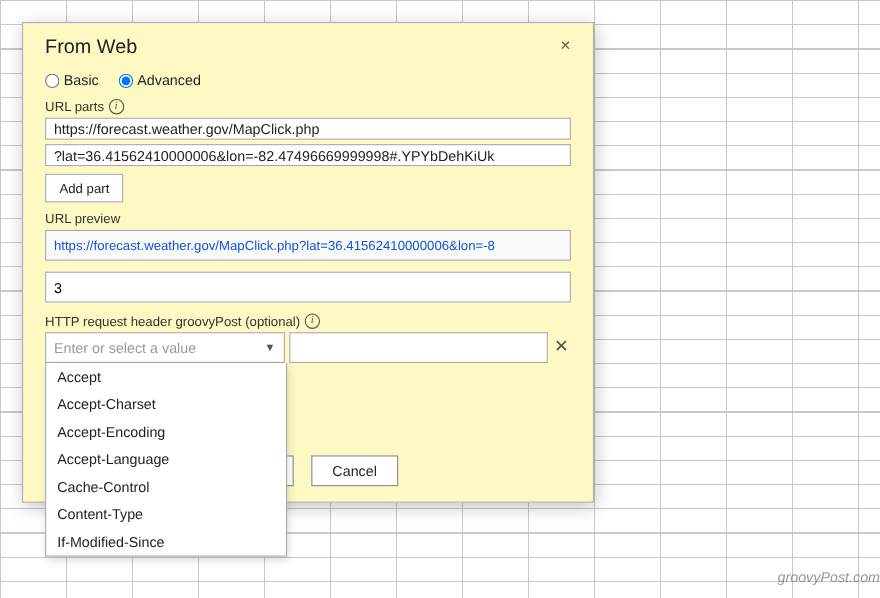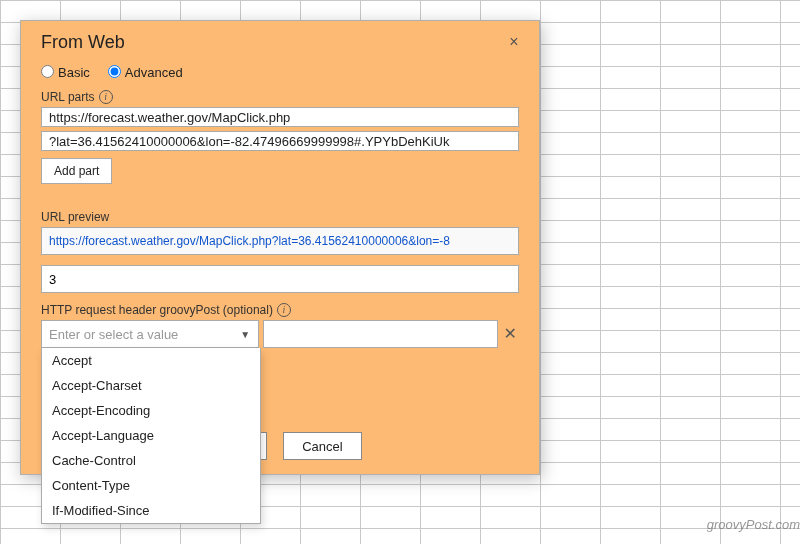--- a/index.html
+++ b/index.html
@@ -33,21 +33,21 @@
     }
     .dialog-overlay {
       position: absolute;
       inset: 0;
       display: flex;
       align-items: flex-start;
       justify-content: flex-start;
       padding: 20px;
     }
     .dialog {
-      background: #fdba74;
+      background: #fef9c3;
       border: 1px solid #b0b0b0;
       box-shadow: 2px 4px 16px rgba(0,0,0,0.25);
       width: 520px;
       padding: 0;
       position: relative;
     }
     .dialog-titlebar {
       display: flex;
       align-items: center;
       justify-content: space-between;
@@ -76,21 +76,21 @@
       padding: 6px 20px 14px 20px;
     }
     .radio-row {
       display: flex;
       gap: 18px;
       margin-bottom: 10px;
       align-items: center;
     }
     .radio-label {
       display: flex;
-      align-items: flex-start;
+      align-items: flex-end;
       gap: 4px;
       cursor: pointer;
       font-size: 13px;
     }
     .radio-label input[type="radio"] {
       margin: 0;
       cursor: pointer;
     }
     .field-label {
       font-size: 12px;
@@ -131,21 +131,21 @@
     }
     .add-part-btn {
       height: 26px;
       padding: 0 12px;
       background: #fff;
       border: 1px solid #aaa;
       font-size: 12px;
       color: #222;
       cursor: pointer;
       margin-top: 2px;
-      margin-bottom: 18px;
+      margin-bottom: 0;
     }
     .url-preview-section { margin-bottom: 10px; }
     .url-preview-input {
       width: 100%;
       height: 28px;
       border: 1px solid #aaa;
       padding: 3px 7px;
       font-size: 12px;
       color: #1155cc;
       background: #f9f9f9;

